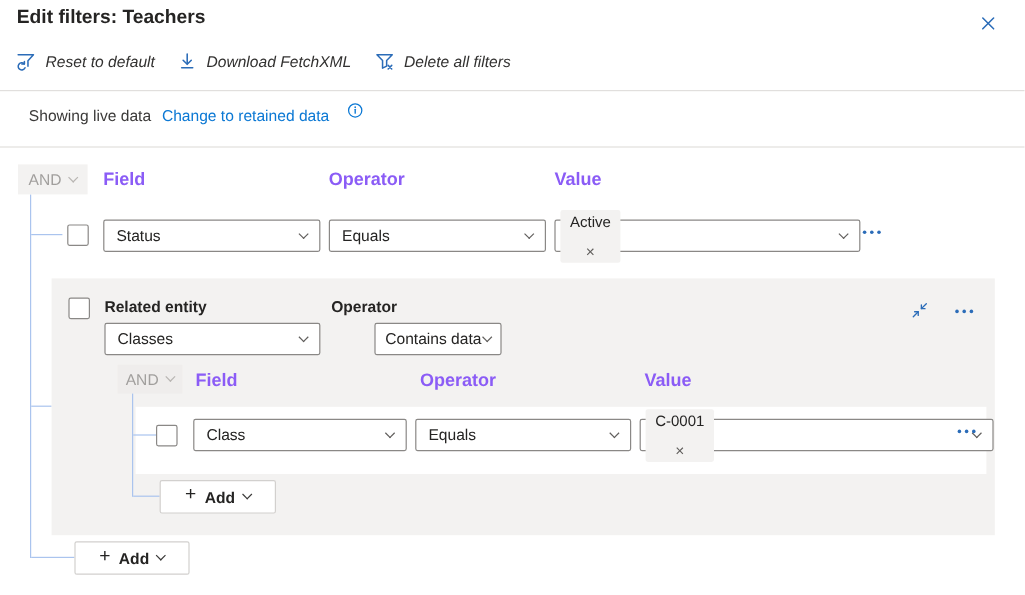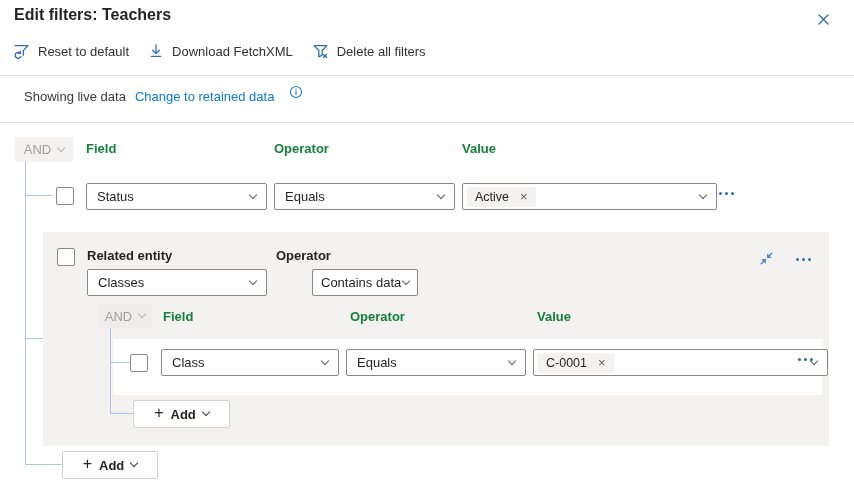--- a/index.html
+++ b/index.html
@@ -5,54 +5,54 @@
   * { box-sizing: border-box; }
   html,body { margin:0; padding:0; background:#fff; }
   body { font-family:"Liberation Sans", sans-serif; }
   .dialog { position:relative; width:854px; height:496px; background:#fff; overflow:hidden; }
 
   .title { position:absolute; left:14px; top:6px; font-size:16px; font-weight:700; color:#252423; }
   button { background:none; border:none; padding:0; font:inherit; cursor:pointer; }
   .close-btn { position:absolute; left:814px; top:10px; width:18px; height:18px; display:flex; align-items:center; justify-content:center; }
 
   .toolbar { position:absolute; left:13px; top:40px; display:flex; gap:19px; align-items:center; }
-  .tb-btn { display:flex; align-items:center; gap:8px; font-size:13px; color:#323130; height:22px; }
+  .tb-btn { display:flex; align-items:center; gap:8px; font-size:13px; color:#323130; height:22px;font-style:italic; }
   .tb-btn svg { flex:none; }
 
   .divider { position:absolute; left:0; width:854px; height:1px; background:#e1dfdd; }
   .d1 { top:75px; } .d2 { top:122px; }
 
   .datamode { position:absolute; left:24px; top:89px; display:flex; align-items:center; gap:9px; font-size:13px; color:#3b3a39; }
   .datamode a { color:#0b78d4; text-decoration:none; cursor:pointer; }
   .info-wrap { margin-left:6px; margin-top:-7px; }
 
   
   .line { position:absolute; background:#aac4ee; }
 
   
   .and-chip { position:absolute; display:flex; align-items:center; justify-content:center; gap:7px;
               font-size:13px; color:#a19f9d; cursor:pointer; }
   .and-root { left:15px; top:137px; width:58px; height:25px; background:#f3f2f1; }
   .and-group { left:55px; top:72px; width:54px; height:24px; background:#efedec; }
 
-  .hdr { position:absolute; font-size:13px; font-weight:700; color:#15803d; }
+  .hdr { position:absolute; font-size:15px; font-weight:700; color:#8b5cf6; }
 
   .cb { position:absolute; width:18px; height:18px; border:1px solid #8a8886; border-radius:2px; background:#fff; cursor:pointer; }
 
   .sel { position:absolute; height:27px; background:#fff; border:1px solid #8a8886; border-radius:2px;
          display:flex; align-items:center; justify-content:space-between; padding:0 10px;
          font-size:13px; color:#252423; cursor:pointer; }
   .chev { width:6px; height:6px; border-right:1.2px solid #605e5c; border-bottom:1.2px solid #605e5c;
           transform:rotate(45deg); margin-top:-4px; flex:none; }
   .chev.dis { border-color:#b8b5b2; }
   .chev.dk  { border-color:#3b3a39; }
 
   .combo { padding:0 10px 0 4px; }
   .tag { display:flex; align-items:center; gap:11px; background:#f3f2f1; border-radius:2px;
-         padding:3px 8px; font-size:12.5px; color:#252423; }
+         padding:3px 8px; font-size:12.5px; color:#252423;flex-direction:column; }
   .tag .x { color:#605e5c; font-size:13px; line-height:1; cursor:pointer; }
 
   .dots { position:absolute; display:flex; gap:3px; padding:4px 2px; cursor:pointer; }
   .dots i { width:3px; height:3px; border-radius:50%; background:#2b6cb8; }
 
   .group { position:absolute; left:43px; top:232px; width:786px; height:214px; background:#f3f2f1; }
   .group .lbl { position:absolute; font-size:13px; font-weight:700; color:#252423; }
   .strip { position:absolute; left:70px; top:107px; width:709px; height:56px; background:#fff; }
   .icon-btn { position:absolute; width:18px; height:18px; display:flex; align-items:center; justify-content:center; }
 

